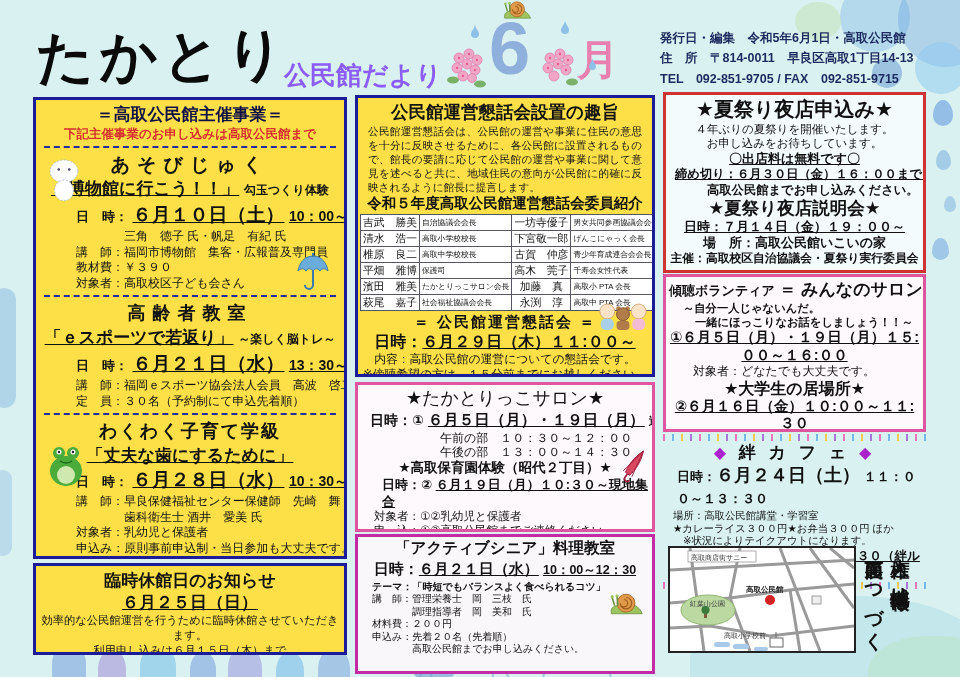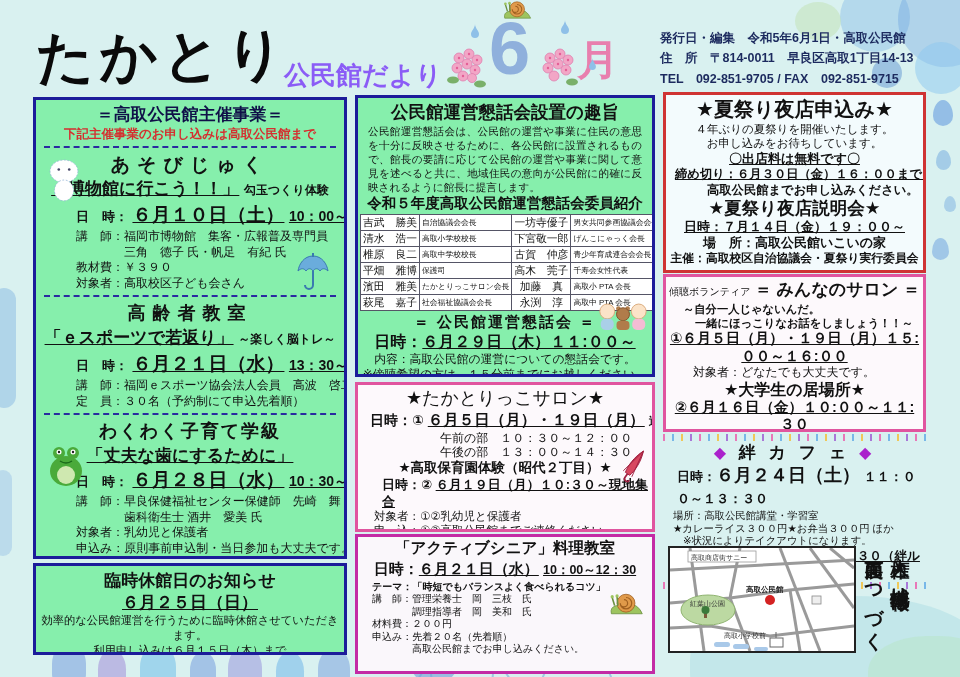--- a/index.html
+++ b/index.html
@@ -17,21 +17,21 @@
   
   .masthead-title{position:absolute;left:36px;top:18px;font-size:57px;font-weight:900;
       letter-spacing:5px;color:#0a0a0a;transform:rotate(-1deg);}
   .masthead-sub{position:absolute;left:284px;top:58px;font-size:26px;font-weight:bold;color:#8b5cf6;}
   .month-num{position:absolute;left:489px;top:6px;font-size:74px;font-weight:900;color:#8fb0dc;}
   .month-unit{position:absolute;left:577px;top:32px;font-size:42px;font-weight:900;color:#e87fae;}
   .publisher{position:absolute;left:660px;top:28px;width:296px;font-size:12.5px;font-weight:bold;
       color:#1c2a5e;line-height:1.62;}
   
   .box{position:absolute;box-sizing:border-box;overflow:hidden;}
-  .b-navy{border:3px solid #1c1c9a;background:#86efac;}
+  .b-navy{border:3px solid #1c1c9a;background:#fde047;}
   .b-red{border:3px solid #cf3333;background:#f3fbfd;}
   .b-pink{border:3px solid #e0559f;background:#fdf9fc;}
   .b-magenta{border:3px solid #c32ba5;background:#faf7fb;}
   .c{text-align:center;}
   .sec{position:relative;}
   .dash-sep{border:none;border-top:2px dashed #2a2aa0;margin:4px 2px;}
   .box-title{font-size:17px;font-weight:bold;color:#101048;line-height:22px;}
   .red-note{font-size:12.5px;font-weight:bold;color:#d43030;line-height:16px;}
   .sec-title{font-size:19px;font-weight:bold;line-height:25px;letter-spacing:7px;}
   .sec-sub{font-size:17px;font-weight:bold;line-height:23px;}
@@ -76,21 +76,21 @@
   .nat-free{font-size:13px;font-weight:bold;text-decoration:underline;line-height:17px;}
   .nat-line{font-size:12.3px;font-weight:bold;line-height:15.5px;padding-left:6px;white-space:nowrap;}
   .nat-line.u{text-decoration:underline;}
   .nat-indent{padding-left:38px;}
   .nat-sub{font-size:17.5px;font-weight:bold;line-height:21px;}
   .nat-subline{font-size:13px;font-weight:bold;line-height:16px;}
   .nat-subline.u{text-decoration:underline;}
   .nat-host{font-size:11.8px;font-weight:bold;line-height:15px;}
   
   .min-head{line-height:22px;white-space:nowrap;}
-  .min-pre{font-size:10px;font-weight:normal;}
+  .min-pre{font-size:13px;font-weight:bold;}
   .min-title{font-size:17px;font-weight:bold;}
   .min-line{font-size:11.3px;font-weight:bold;line-height:13.5px;padding-left:14px;}
   .min-date{font-size:14.5px;font-weight:bold;text-decoration:underline;line-height:17.5px;}
   .min-target{font-size:12px;line-height:14.5px;padding-left:24px;}
   .min-sub{font-size:16px;font-weight:bold;line-height:19px;}
   
   .kiz-title{font-size:17px;font-weight:bold;letter-spacing:4px;line-height:23px;}
   .kiz-dia{color:#aa22cc;font-size:16px;}
   .kiz-date{font-size:13px;font-weight:bold;line-height:22px;}
   .kiz-date .big{font-size:18px;}
@@ -226,22 +226,22 @@
       <div class="c sec-title">あそびじゅく</div>
       <div class="c sec-sub">
         <span class="u-big">「博物館に行こう！！」</span>
         <span class="sub-note">勾玉つくり体験</span>
       </div>
       <div class="drow">
         <span class="dlabel">日　時：</span>
         <span class="ddate">６月１０日（土）</span>
         <span class="dtime">10：00～12：00</span>
       </div>
+      <div class="iline">　　　　三角　徳子 氏・帆足　有紀 氏</div>
       <div class="iline">講　師：福岡市博物館　集客・広報普及専門員</div>
-      <div class="iline">　　　　三角　徳子 氏・帆足　有紀 氏</div>
       <div class="iline">教材費：￥３９０</div>
       <div class="iline">対象者：高取校区子ども会さん</div>
       <svg class="icon-abs" style="right:8px;bottom:-2px;" width="34" height="40" viewBox="0 0 34 40">
         <path d="M17 3 C8 3 3 11 2 18 C5 15 8 15 10 18 C12 15 15 15 17 18 C19 15 22 15 24 18 C26 15 29 15 32 18 C31 11 26 3 17 3Z" fill="#6aacdc" stroke="#3a7ab0"></path>
         <path d="M17 18 V32 a4 4 0 0 1 -8 0" fill="none" stroke="#3a7ab0" stroke-width="2"></path>
         <line x1="17" y1="0" x2="17" y2="4" stroke="#3a7ab0" stroke-width="2"></line>
       </svg>
     </div>
     <hr class="dash-sep">
 

